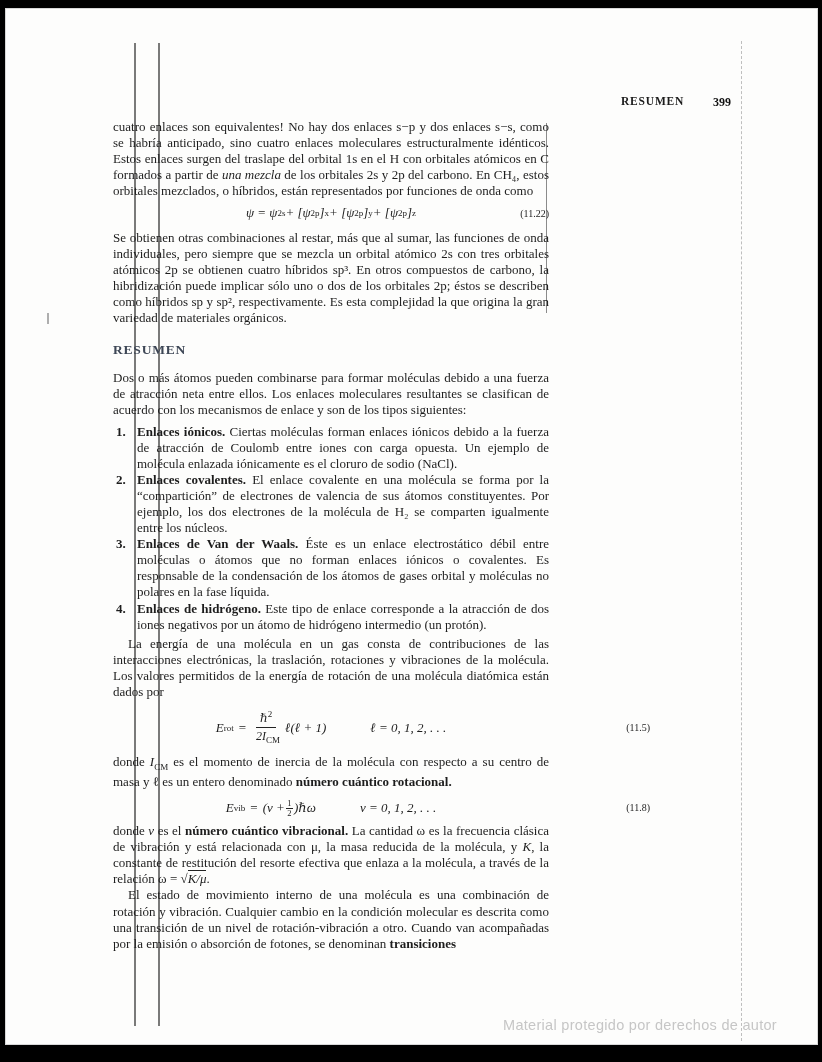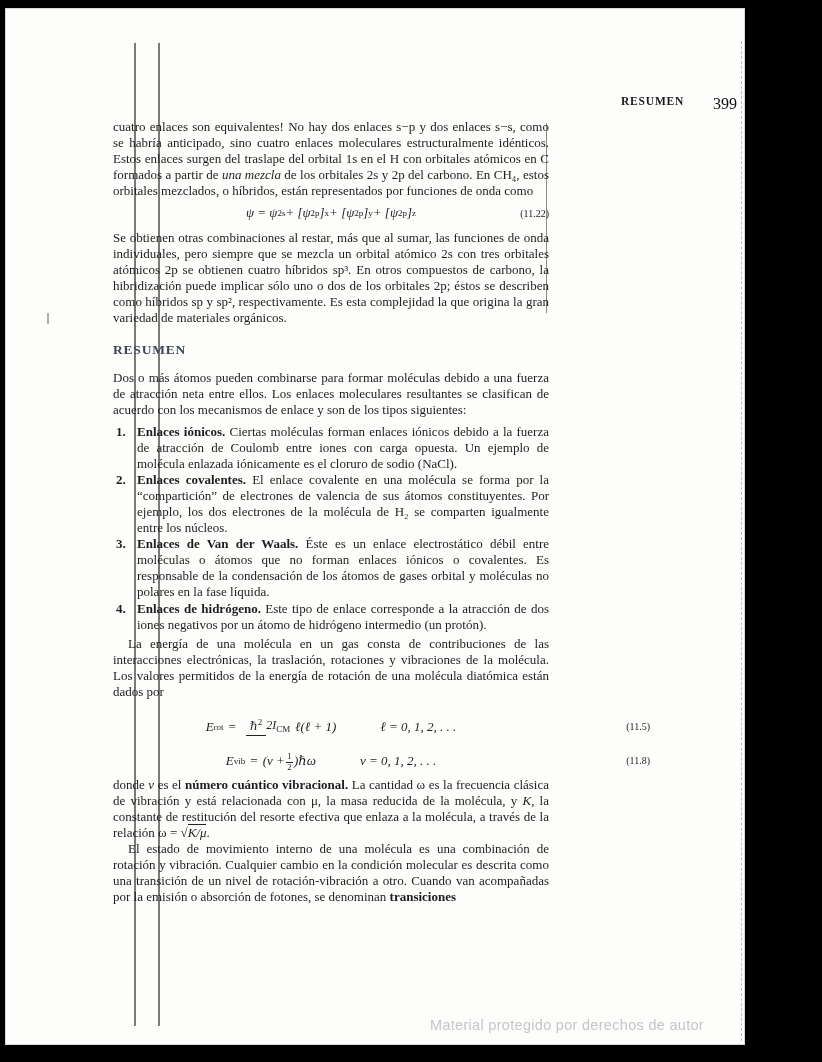--- a/index.html
+++ b/index.html
@@ -6,41 +6,41 @@
   html, body { margin: 0; padding: 0; }
   body {
     width: 822px; height: 1062px;
     background: #000;
     position: relative;
     font-family: "Liberation Serif", "DejaVu Serif", serif;
     overflow: hidden;
   }
   .page {
     position: absolute; left: 5px; top: 8px;
-    width: 740px; height: 1037px;
+    width: 813px; height: 1037px;
     background: #fdfdfc;
     border: 1px solid #d8d8d8;
   }
   
   .fold-line { position: absolute; width: 2px; background: #4d4d4d; opacity: .75; }
   .fold-a { left: 128px; top: 34px; height: 983px; }
   .fold-b { left: 152px; top: 34px; height: 983px; }
   .margin-line { position: absolute; left: 540px; top: 114px; height: 190px; width: 1px; background: #6e6e6e; opacity: .8; }
   .dash-line { position: absolute; left: 735px; top: 32px; height: 1000px; width: 0; border-left: 1px dashed #9d9d9d; opacity: .65; }
   .tick-left { position: absolute; left: 41px; top: 304px; width: 2px; height: 11px; background: #9a9a9a; opacity: .8; }
 
   
   .running-head { position: absolute; top: 86px; left: 0; right: 0; height: 18px; }
   .running-head .section {
     position: absolute; left: 615px;
     font-size: 11.5px; font-weight: bold; letter-spacing: .8px; color: #1c1c1c;
   }
   .running-head .folio {
     position: absolute; left: 707px;
-    font-size: 16px; font-weight: normal; color: #111;
+    font-size: 12px; font-weight: bold; color: #111;
   }
 
   
   .column {
     position: absolute; left: 107px; top: 110px; width: 436px;
     font-size: 13px; line-height: 16.1px; color: #1d1d1d;
     text-align: justify;
   }
   .column p { margin: 0; }
   .para-carryover { margin-bottom: 2px; }
@@ -66,21 +66,21 @@
   .eq-115 { margin: 9px 0 7px 0; }
   .eq-118 { margin: 7px 0 5px 0; }
   .eq-row sub { font-size: 9px; font-style: normal; }
   .eq-row sup { font-size: 9px; font-style: normal; }
   .eq-number {
     position: absolute; right: 0; top: 50%; transform: translateY(-50%);
     font-style: normal; font-size: 10px; color: #1d1d1d;
   }
   .eq-number.out { right: -101px; }
   .eq-body { display: inline-flex; align-items: center; }
-  .frac { display: inline-flex; flex-direction: row; align-items: flex-start; font-size: 12px; line-height: 1.25; margin: 8px 5px; vertical-align: middle; }
+  .frac { display: inline-flex; flex-direction: column; align-items: flex-start; font-size: 12px; line-height: 1.25; margin: 0 5px; vertical-align: middle; }
   .frac .fnum { border-bottom: 1.2px solid #222; padding: 0 4px 1px 4px; }
   .frac .fden { padding-top: 1px; }
   .sfrac { display: inline-flex; flex-direction: column; align-items: center; font-size: 8.5px; line-height: 1.15; margin: 0 1px; position: relative; top: 1px; }
   .sfrac .fnum { border-bottom: 1px solid #222; padding: 0 1.5px; font-style: normal; }
   .sfrac .fden { font-style: normal; }
   .eq-cond { margin-left: 44px; }
   .rm { font-style: normal; }
   .radicand { border-top: 1px solid #222; }
 
   
@@ -161,20 +161,21 @@
         <span class="frac">
           <span class="fnum"><span>ℏ</span><sup>2</sup></span>
           <span class="fden"><span>2I</span><sub>CM</sub></span>
         </span>
         <span>ℓ(ℓ + 1)</span>
         <span class="eq-cond">ℓ = 0, 1, 2, . . .</span>
       </span>
       <span class="eq-number out">(11.5)</span>
     </div>
 
+    <p><span>donde </span><em>I</em><sub style="font-size:9px;">CM</sub><span> es el momento de inercia de la molécula con respecto a su centro de masa y ℓ es un entero denominado </span><b class="term">número cuántico rotacional.</b></p>
 
 
     <div class="eq-row eq-118">
       <span class="eq-body">
         <span>E</span>
           <sub>vib</sub>
         <span class="rm" style="margin:0 5px;">=</span>
         <span>(v + </span>
         <span class="sfrac">
             <span class="fnum">1</span>

